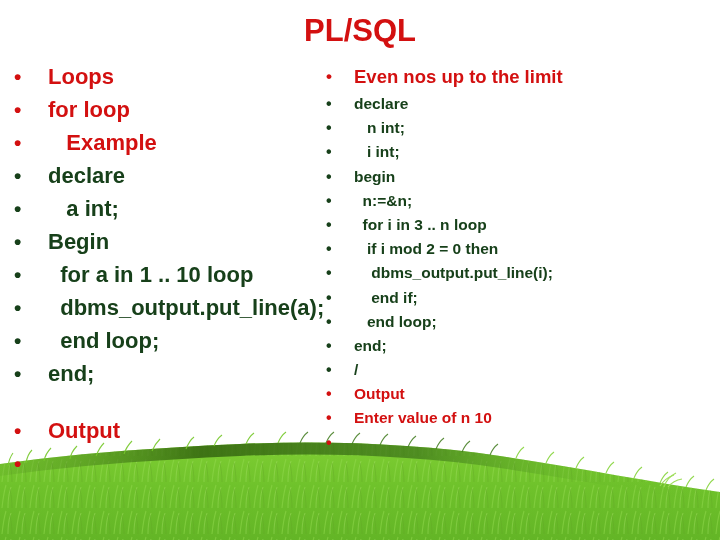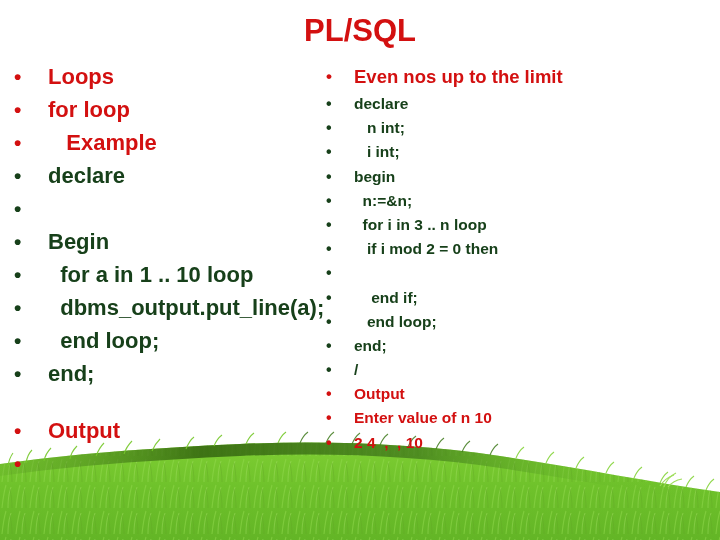--- a/index.html
+++ b/index.html
@@ -138,48 +138,48 @@
 
 <div id="slide">
 
   <div id="slide-title">PL/SQL</div>
 
   <ul id="left-column" class="bullet-list">
       <li class="bullet-line"><span class="bullet-dot c-red">•</span><span class="bullet-text c-red">Loops</span></li>
       <li class="bullet-line"><span class="bullet-dot c-red">•</span><span class="bullet-text c-red">for loop</span></li>
       <li class="bullet-line"><span class="bullet-dot c-red">•</span><span class="bullet-text c-red">   Example</span></li>
       <li class="bullet-line"><span class="bullet-dot c-green">•</span><span class="bullet-text c-green">declare</span></li>
-      <li class="bullet-line"><span class="bullet-dot c-green">•</span></li>
+      <li class="bullet-line"><span class="bullet-dot c-green">•</span><span class="bullet-text c-green">   a int;</span></li>
       <li class="bullet-line"><span class="bullet-dot c-green">•</span><span class="bullet-text c-green">Begin</span></li>
       <li class="bullet-line"><span class="bullet-dot c-green">•</span><span class="bullet-text c-green">  for a in 1 .. 10 loop</span></li>
       <li class="bullet-line"><span class="bullet-dot c-green">•</span><span class="bullet-text c-green">  dbms_output.put_line(a);</span></li>
       <li class="bullet-line"><span class="bullet-dot c-green">•</span><span class="bullet-text c-green">  end loop;</span></li>
       <li class="bullet-line"><span class="bullet-dot c-green">•</span><span class="bullet-text c-green">end;</span></li>
       <li class="bullet-line spacer"></li>
       <li class="bullet-line"><span class="bullet-dot c-red">•</span><span class="bullet-text c-red">Output</span></li>
       <li class="bullet-line"><span class="bullet-dot c-red">•</span></li>
     </ul>
 
   <ul id="right-column" class="bullet-list">
       <li class="bullet-line lead"><span class="bullet-dot c-red">•</span><span class="bullet-text c-red">Even nos up to the limit</span></li>
       <li class="bullet-line"><span class="bullet-dot c-green">•</span><span class="bullet-text c-green">declare</span></li>
       <li class="bullet-line"><span class="bullet-dot c-green">•</span><span class="bullet-text c-green">   n int;</span></li>
       <li class="bullet-line"><span class="bullet-dot c-green">•</span><span class="bullet-text c-green">   i int;</span></li>
       <li class="bullet-line"><span class="bullet-dot c-green">•</span><span class="bullet-text c-green">begin</span></li>
       <li class="bullet-line"><span class="bullet-dot c-green">•</span><span class="bullet-text c-green">  n:=&amp;n;</span></li>
       <li class="bullet-line"><span class="bullet-dot c-green">•</span><span class="bullet-text c-green">  for i in 3 .. n loop</span></li>
       <li class="bullet-line"><span class="bullet-dot c-green">•</span><span class="bullet-text c-green">   if i mod 2 = 0 then</span></li>
-      <li class="bullet-line"><span class="bullet-dot c-green">•</span></li>
+      <li class="bullet-line"><span class="bullet-dot c-green">•</span><span class="bullet-text c-green">    dbms_output.put_line(i);</span></li>
       <li class="bullet-line"><span class="bullet-dot c-green">•</span><span class="bullet-text c-green">    end if;</span></li>
       <li class="bullet-line"><span class="bullet-dot c-green">•</span><span class="bullet-text c-green">   end loop;</span></li>
       <li class="bullet-line"><span class="bullet-dot c-green">•</span><span class="bullet-text c-green">end;</span></li>
       <li class="bullet-line"><span class="bullet-dot c-green">•</span><span class="bullet-text c-green">/</span></li>
       <li class="bullet-line"><span class="bullet-dot c-red">•</span><span class="bullet-text c-red">Output</span></li>
       <li class="bullet-line"><span class="bullet-dot c-red">•</span><span class="bullet-text c-red">Enter value of n 10</span></li>
-      <li class="bullet-line"><span class="bullet-dot c-red">•</span><span class="bullet-text c-red">2 4  ,  , 10</span></li>
+      <li class="bullet-line"><span class="bullet-dot c-red">•</span></li>
     </ul>
 
   <div id="grass-scene">
     <svg viewBox="0 0 720 110" preserveAspectRatio="none" xmlns="http://www.w3.org/2000/svg">
       <defs>
         <linearGradient id="grassGrad" x1="0" y1="0" x2="0" y2="1">
           <stop offset="0%" stop-color="#7fce33"></stop>
           <stop offset="45%" stop-color="#6fc22b"></stop>
           <stop offset="100%" stop-color="#63b526"></stop>
         </linearGradient>

